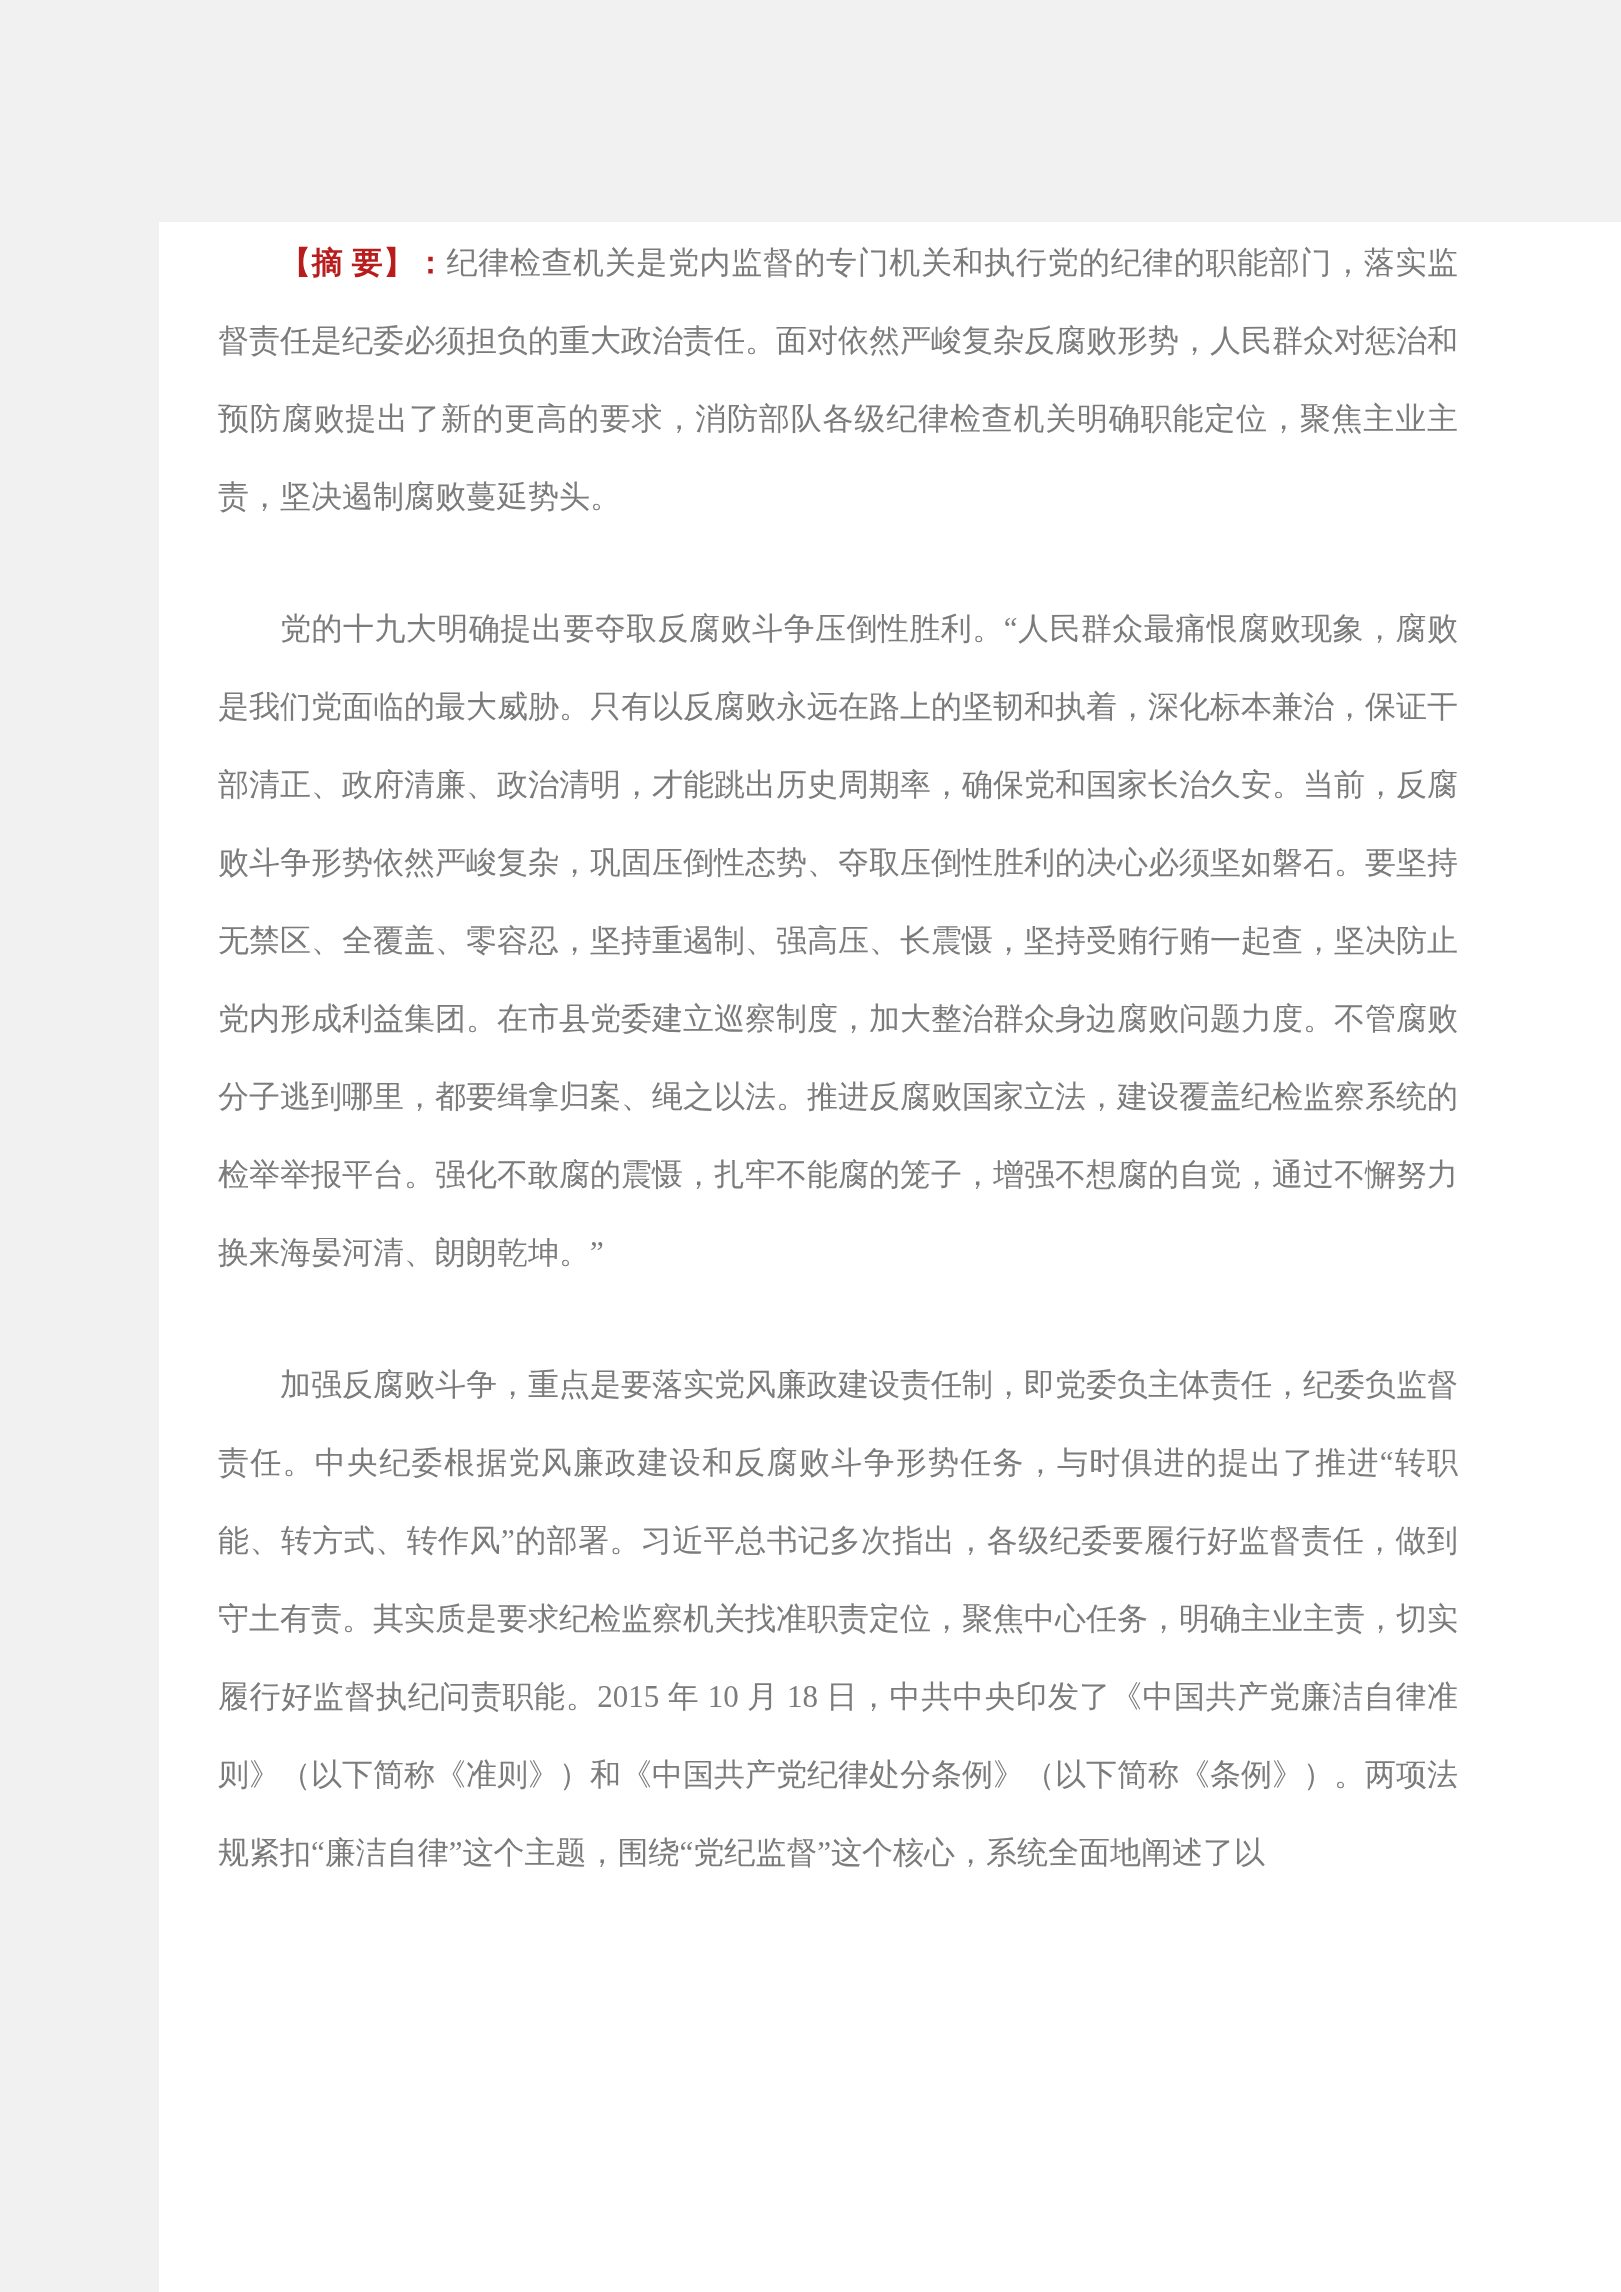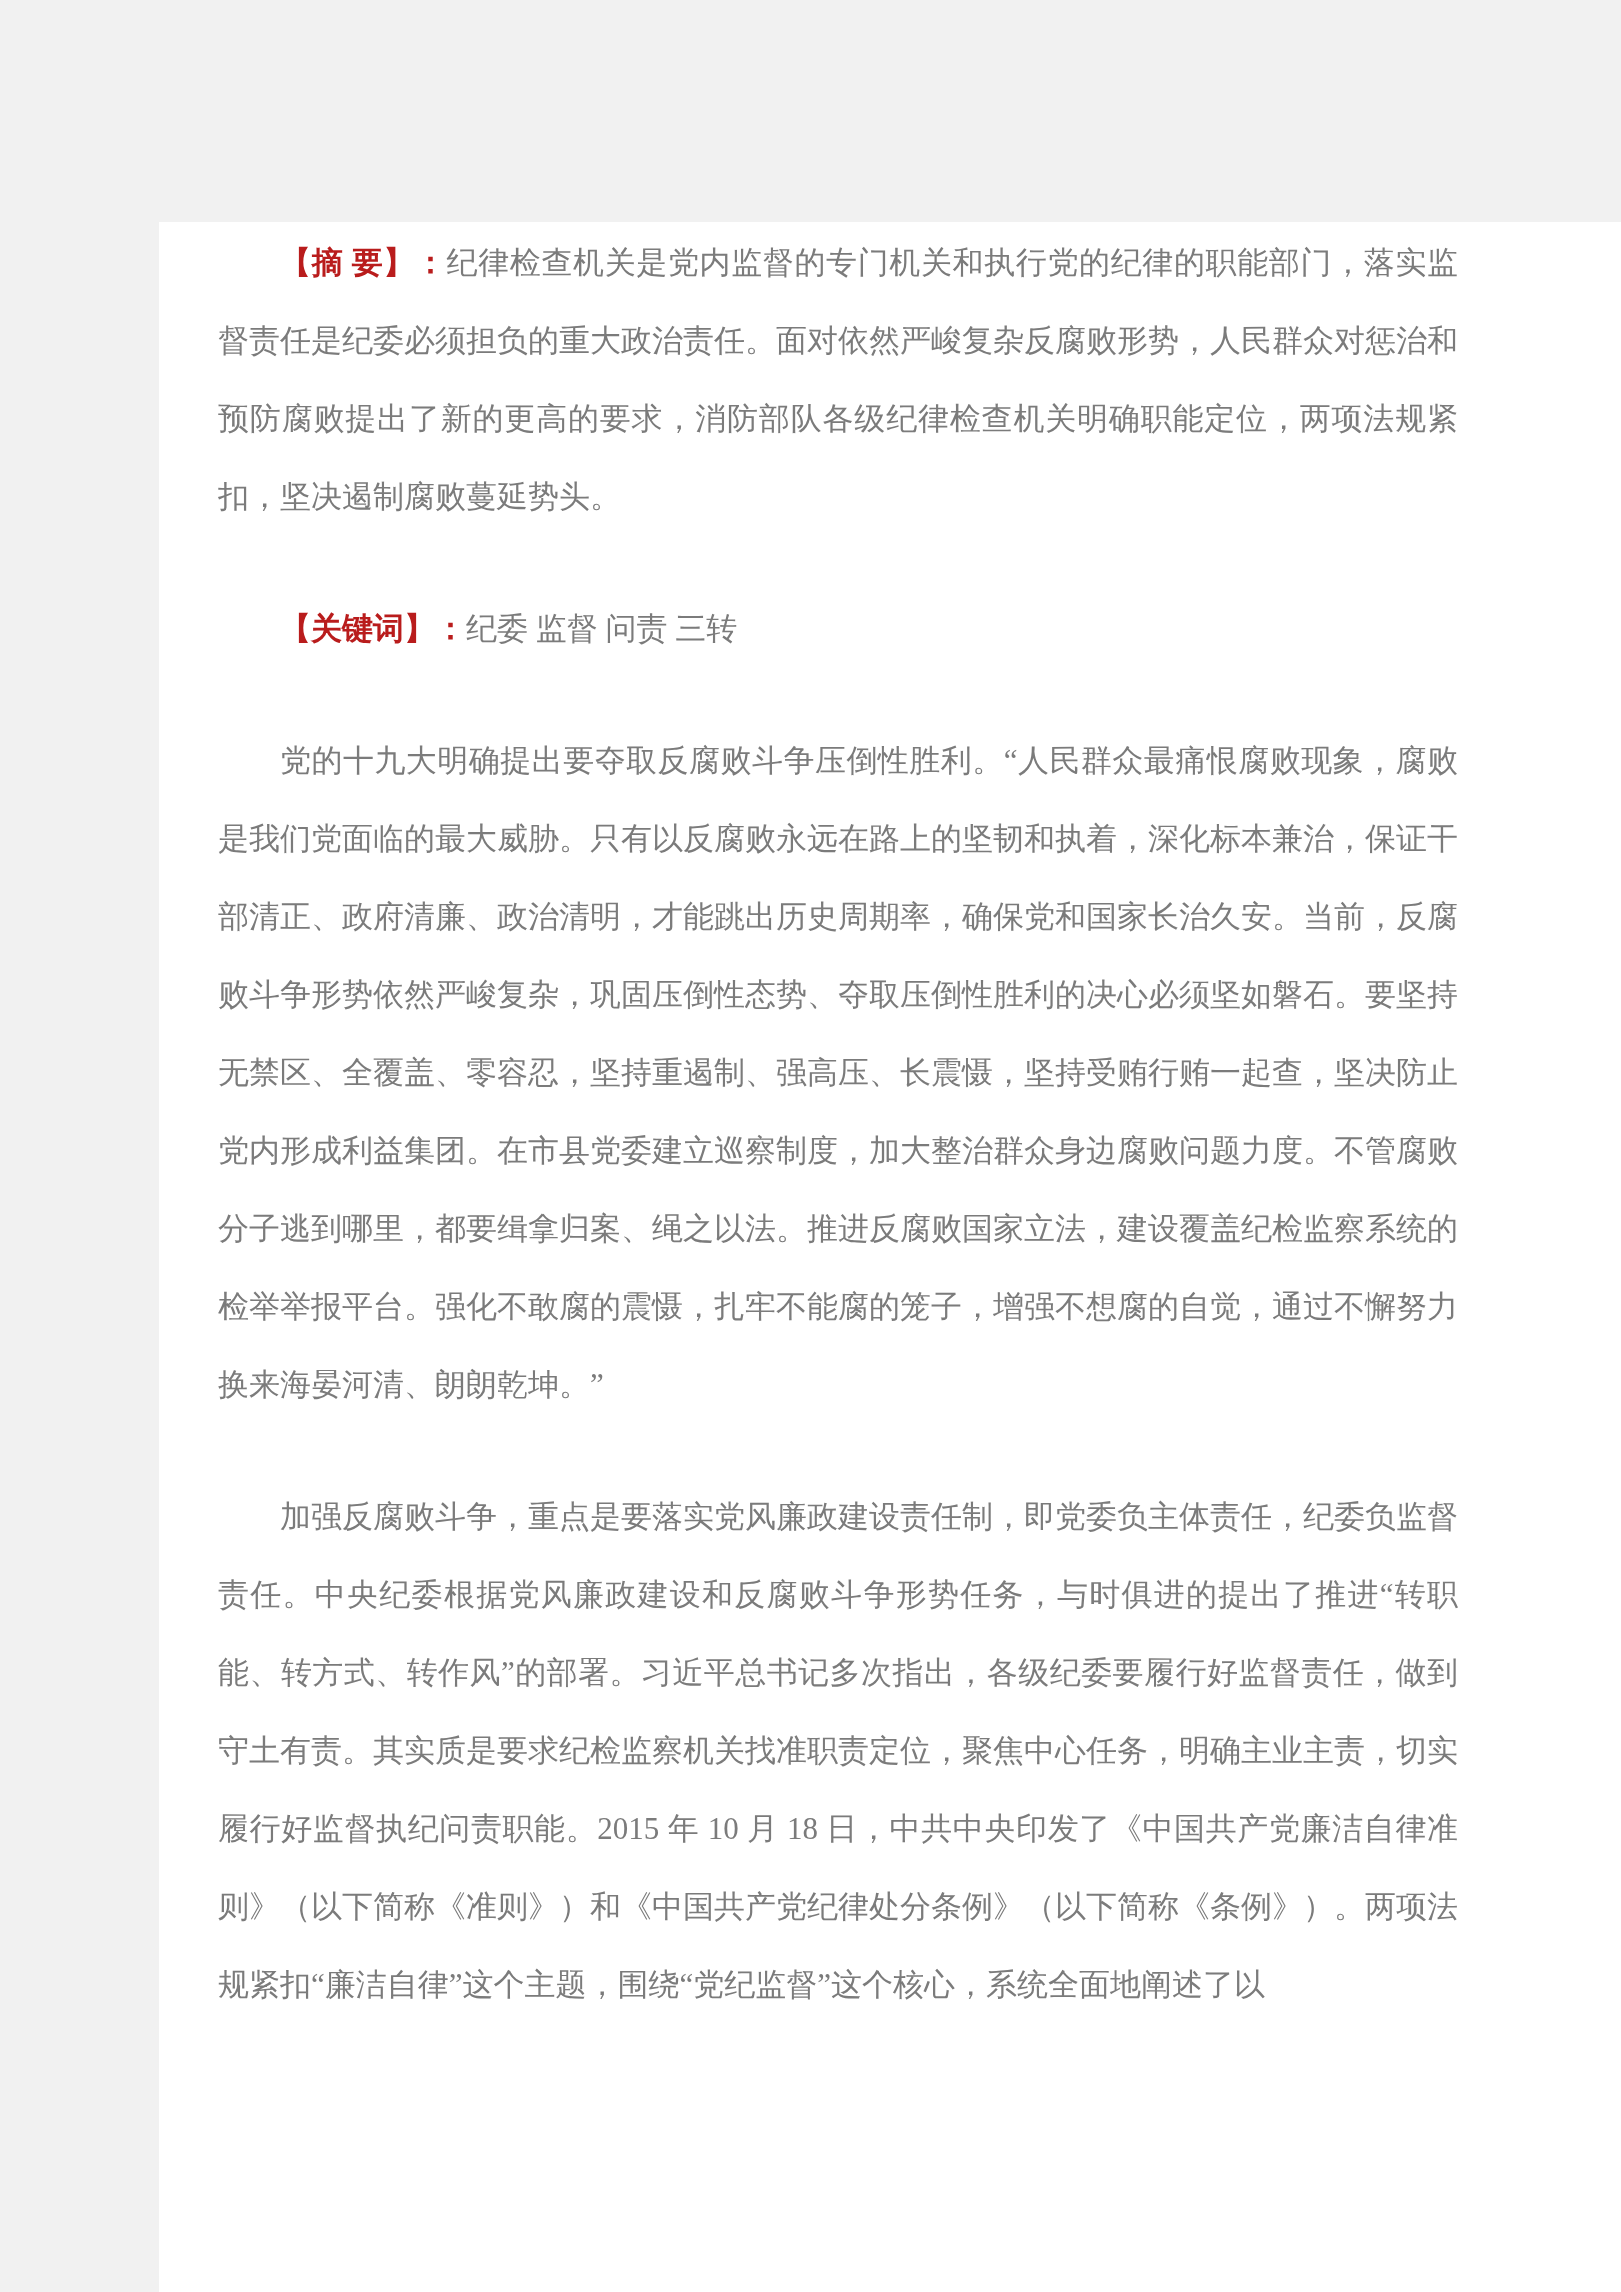--- a/index.html
+++ b/index.html
@@ -45,23 +45,22 @@
     margin: 0 0 54px 0;
     text-indent: 2em;
   }
 </style>
 </head>
 <body>
 
 <div class="page-sheet">
   <div class="page-content">
 
-    <p class="para"><span class="para-label">【摘  要】：</span><span>纪律检查机关是党内监督的专门机关和执行党的纪律的职能部门，落实监督责任是纪委必须担负的重大政治责任。面对依然严峻复杂反腐败形势，人民群众对惩治和预防腐败提出了新的更高的要求，消防部队各级纪律检查机关明确职能定位，两项法规紧扣，坚决遏制腐败蔓延势头。</span></p>
+    <p class="para"><span class="para-label">【摘  要】：</span><span>纪律检查机关是党内监督的专门机关和执行党的纪律的职能部门，落实监督责任是纪委必须担负的重大政治责任。面对依然严峻复杂反腐败形势，人民群众对惩治和预防腐败提出了新的更高的要求，消防部队各级纪律检查机关明确职能定位，聚焦主业主责，坚决遏制腐败蔓延势头。</span></p>
 
-    <p class="keywords-line"><span class="para-label">【关键词】：</span><span>纪委 监督 问责 三转</span></p>
 
     <p class="para">党的十九大明确提出要夺取反腐败斗争压倒性胜利。“人民群众最痛恨腐败现象，腐败是我们党面临的最大威胁。只有以反腐败永远在路上的坚韧和执着，深化标本兼治，保证干部清正、政府清廉、政治清明，才能跳出历史周期率，确保党和国家长治久安。当前，反腐败斗争形势依然严峻复杂，巩固压倒性态势、夺取压倒性胜利的决心必须坚如磐石。要坚持无禁区、全覆盖、零容忍，坚持重遏制、强高压、长震慑，坚持受贿行贿一起查，坚决防止党内形成利益集团。在市县党委建立巡察制度，加大整治群众身边腐败问题力度。不管腐败分子逃到哪里，都要缉拿归案、绳之以法。推进反腐败国家立法，建设覆盖纪检监察系统的检举举报平台。强化不敢腐的震慑，扎牢不能腐的笼子，增强不想腐的自觉，通过不懈努力换来海晏河清、朗朗乾坤。”</p>
 
     <p class="para">加强反腐败斗争，重点是要落实党风廉政建设责任制，即党委负主体责任，纪委负监督责任。中央纪委根据党风廉政建设和反腐败斗争形势任务，与时俱进的提出了推进“转职能、转方式、转作风”的部署。习近平总书记多次指出，各级纪委要履行好监督责任，做到守土有责。其实质是要求纪检监察机关找准职责定位，聚焦中心任务，明确主业主责，切实履行好监督执纪问责职能。2015 年 10 月 18 日，中共中央印发了《中国共产党廉洁自律准则》（以下简称《准则》）和《中国共产党纪律处分条例》（以下简称《条例》）。两项法规紧扣“廉洁自律”这个主题，围绕“党纪监督”这个核心，系统全面地阐述了以</p>
 
   </div>
 </div>
 
 
 </body></html>

